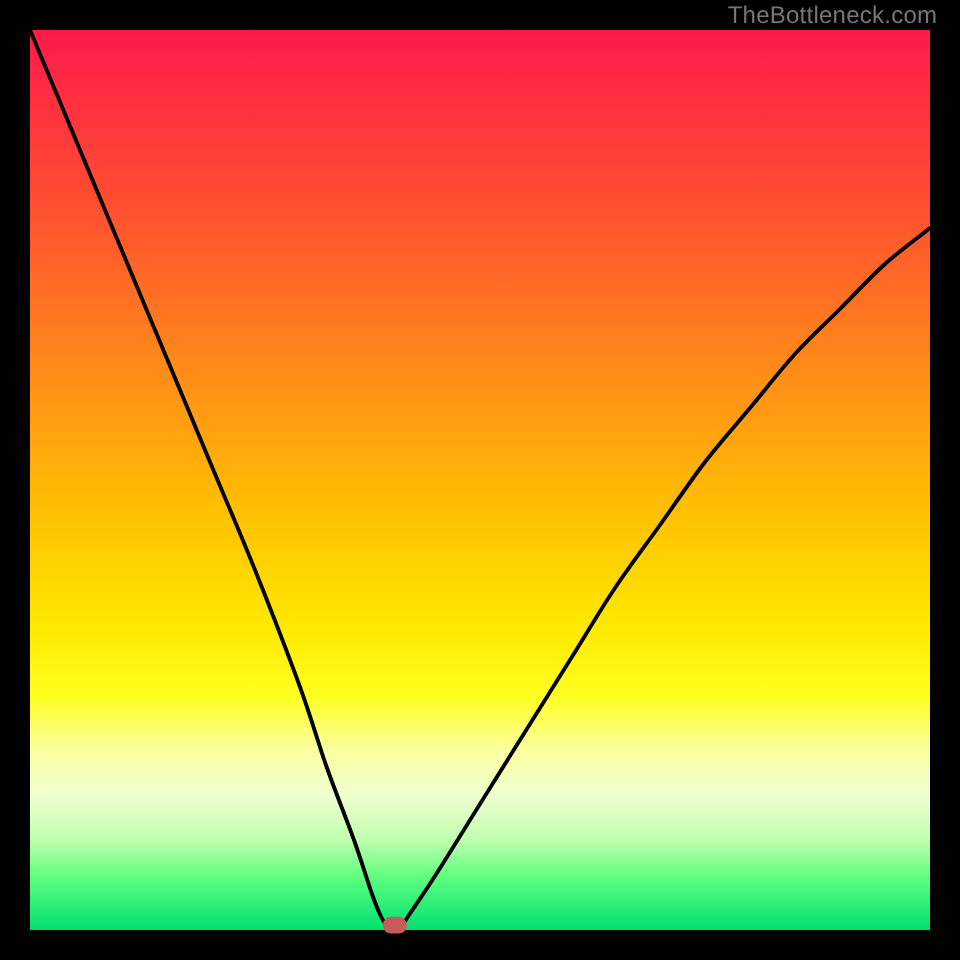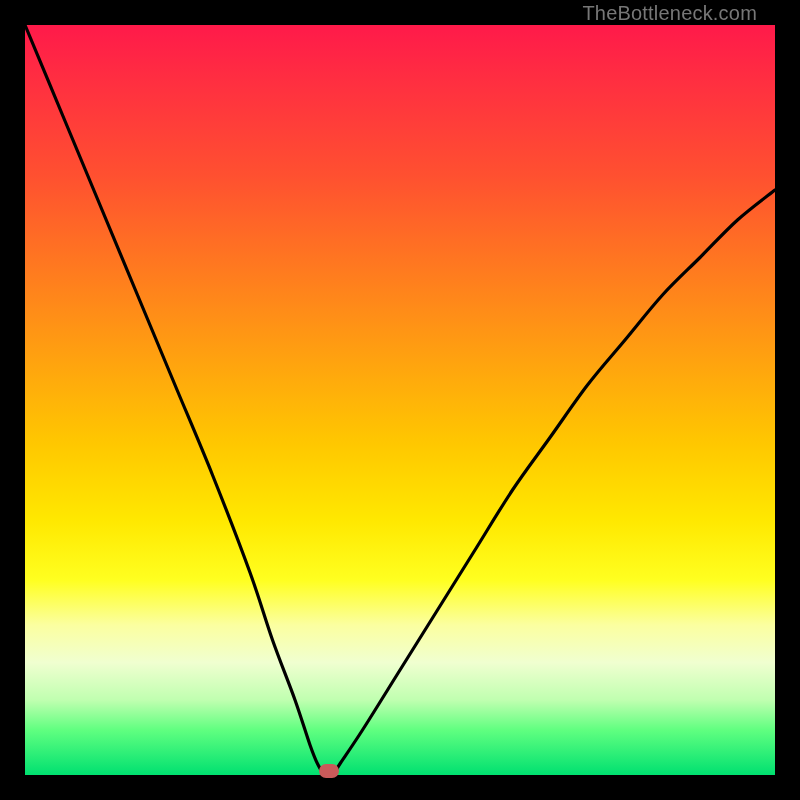--- a/index.html
+++ b/index.html
@@ -27,21 +27,21 @@
       #ffff20 74%,
       #fbffa0 80%,
       #f0ffd0 85%,
       #c0ffb0 90%,
       #60ff80 94%,
       #00e070 100%);
   }
   .watermark {
     position: absolute;
     top: 2px;
-    right: 43px;
+    right: 19px;
     font-family: Arial, Helvetica, sans-serif;
     font-size: 20px;
     color: #777;
     letter-spacing: 0.2px;
   }
   svg.curve {
     position: absolute;
     left: 0; top: 0;
     width: 100%;
     height: 100%;

